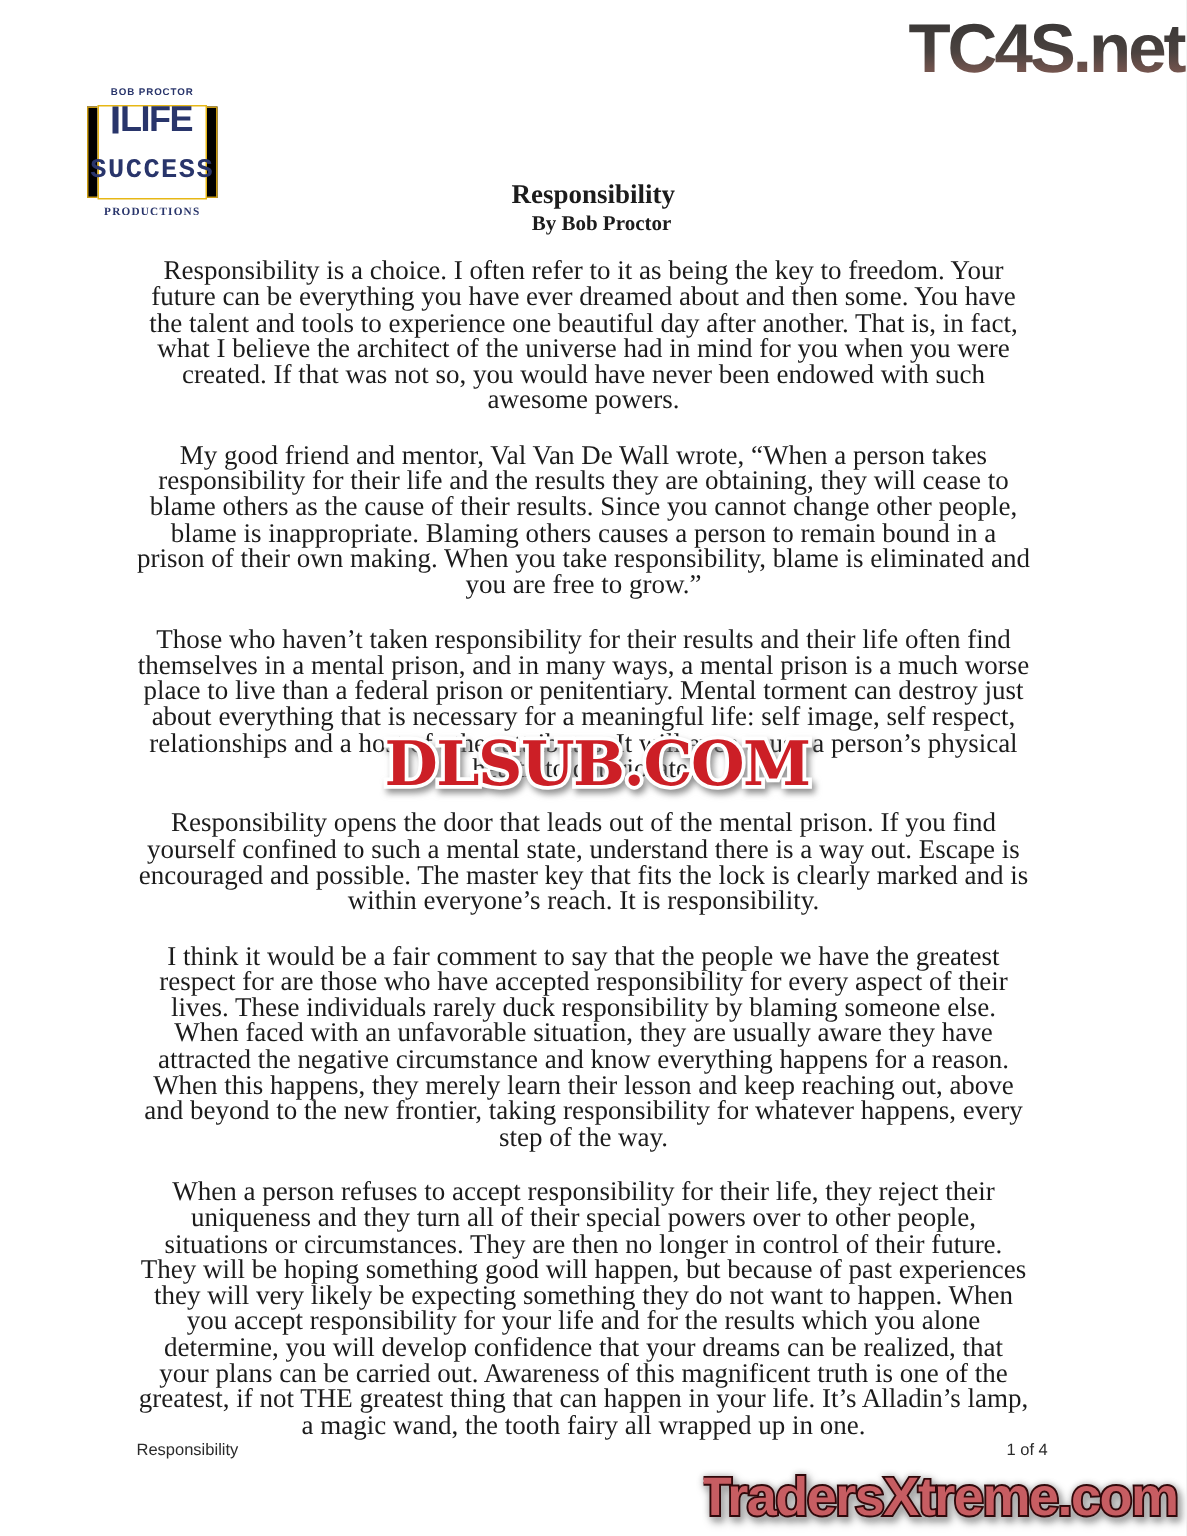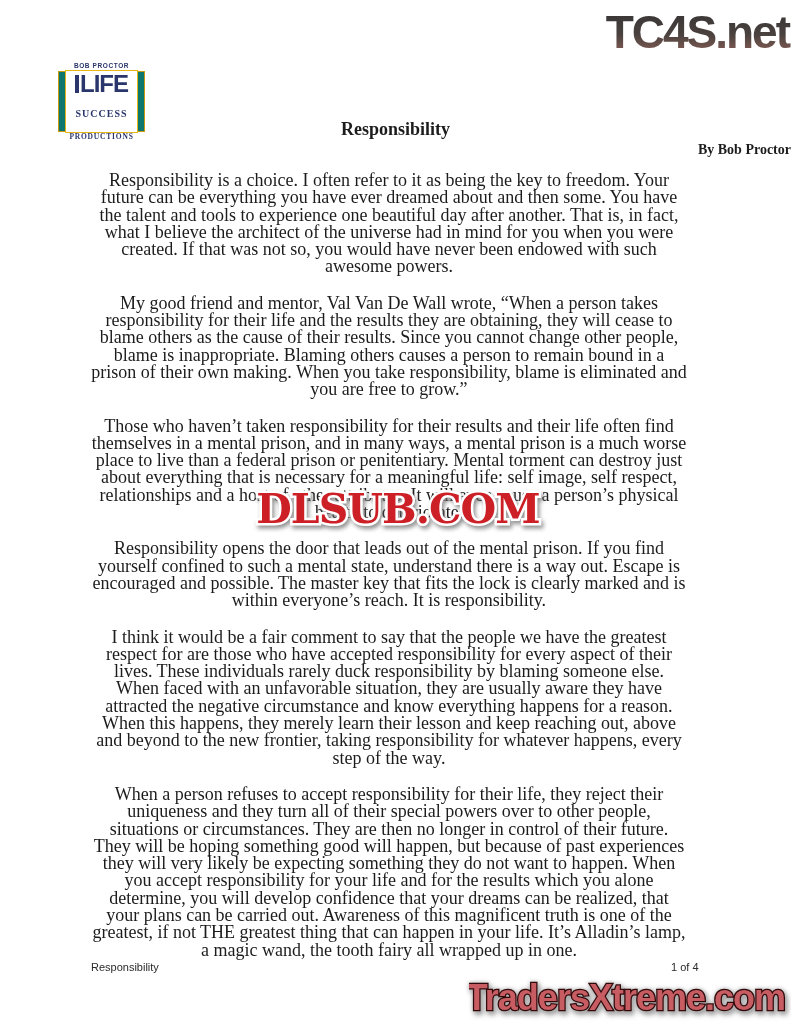--- a/index.html
+++ b/index.html
@@ -6,37 +6,37 @@
   .page{
     position:relative;width:791px;height:1024px;background:#ffffff;
     margin:0 auto;overflow:hidden;
     font-family:"Liberation Serif", serif;color:#1c1c1c;
   }
   
   .wm-top{position:absolute;top:4px;right:0;width:200px;height:56px;}
   
   .logo{
     position:absolute;left:58px;top:71px;width:87px;height:61px;
-    box-sizing:border-box;background:#0f766e;border:1px solid #c99a10;
+    box-sizing:border-box;background:#000000;border:1px solid #c99a10;
     display:flex;align-items:center;justify-content:center;
   }
   .logo-inner{
     width:71px;height:61px;background:#ffffff;border:1px solid #e7b715;
     display:flex;flex-direction:column;align-items:center;justify-content:center;
     line-height:1;color:#29356b;text-align:center;
   }
   .logo-line1{font-family:"Liberation Sans",sans-serif;font-weight:bold;font-size:6.5px;letter-spacing:.6px;margin-bottom:2px;}
   .logo-line2{font-family:"Liberation Sans",sans-serif;font-weight:bold;font-size:24px;letter-spacing:-1px;display:flex;align-items:center;}
   .logo-vbar{display:inline-block;width:4px;height:18px;background:#29356b;margin-right:1px;}
-  .logo-line3{font-family:Liberation Serif, serif;font-weight:bold;font-size:10px;letter-spacing:1px;margin-top:13px;}
+  .logo-line3{font-family:Liberation Mono, monospace;font-weight:bold;font-size:18px;letter-spacing:1px;margin-top:13px;}
   .logo-line4{font-family:"Liberation Serif",serif;font-weight:bold;font-size:7.5px;letter-spacing:.8px;margin-top:14px;}
   
   .title-block{position:absolute;left:0;top:119px;width:791px;text-align:center;}
   .doc-title{font-size:18px;font-weight:bold;margin:0;}
-  .doc-byline{font-size:14px;font-weight:bold;margin:2px 0 0 11px;text-align:right;}
+  .doc-byline{font-size:14px;font-weight:bold;margin:2px 0 0 11px;}
   
   .body-text{position:absolute;left:91px;top:172px;width:596px;}
   .body-text p{margin:0 0 19px 0;font-size:18px;line-height:17.3px;text-align:center;}
   
   .wm-mid{position:absolute;left:248px;top:483px;width:300px;height:52px;pointer-events:none;}
   
   .footer-left{position:absolute;left:91px;top:961px;font-family:"Liberation Sans",sans-serif;font-size:11px;color:#2a2a2a;}
   .footer-right{position:absolute;left:671px;top:961px;font-family:"Liberation Sans",sans-serif;font-size:11px;color:#2a2a2a;}
   
   .wm-bottom{position:absolute;right:0;top:974px;width:322px;height:48px;pointer-events:none;}

